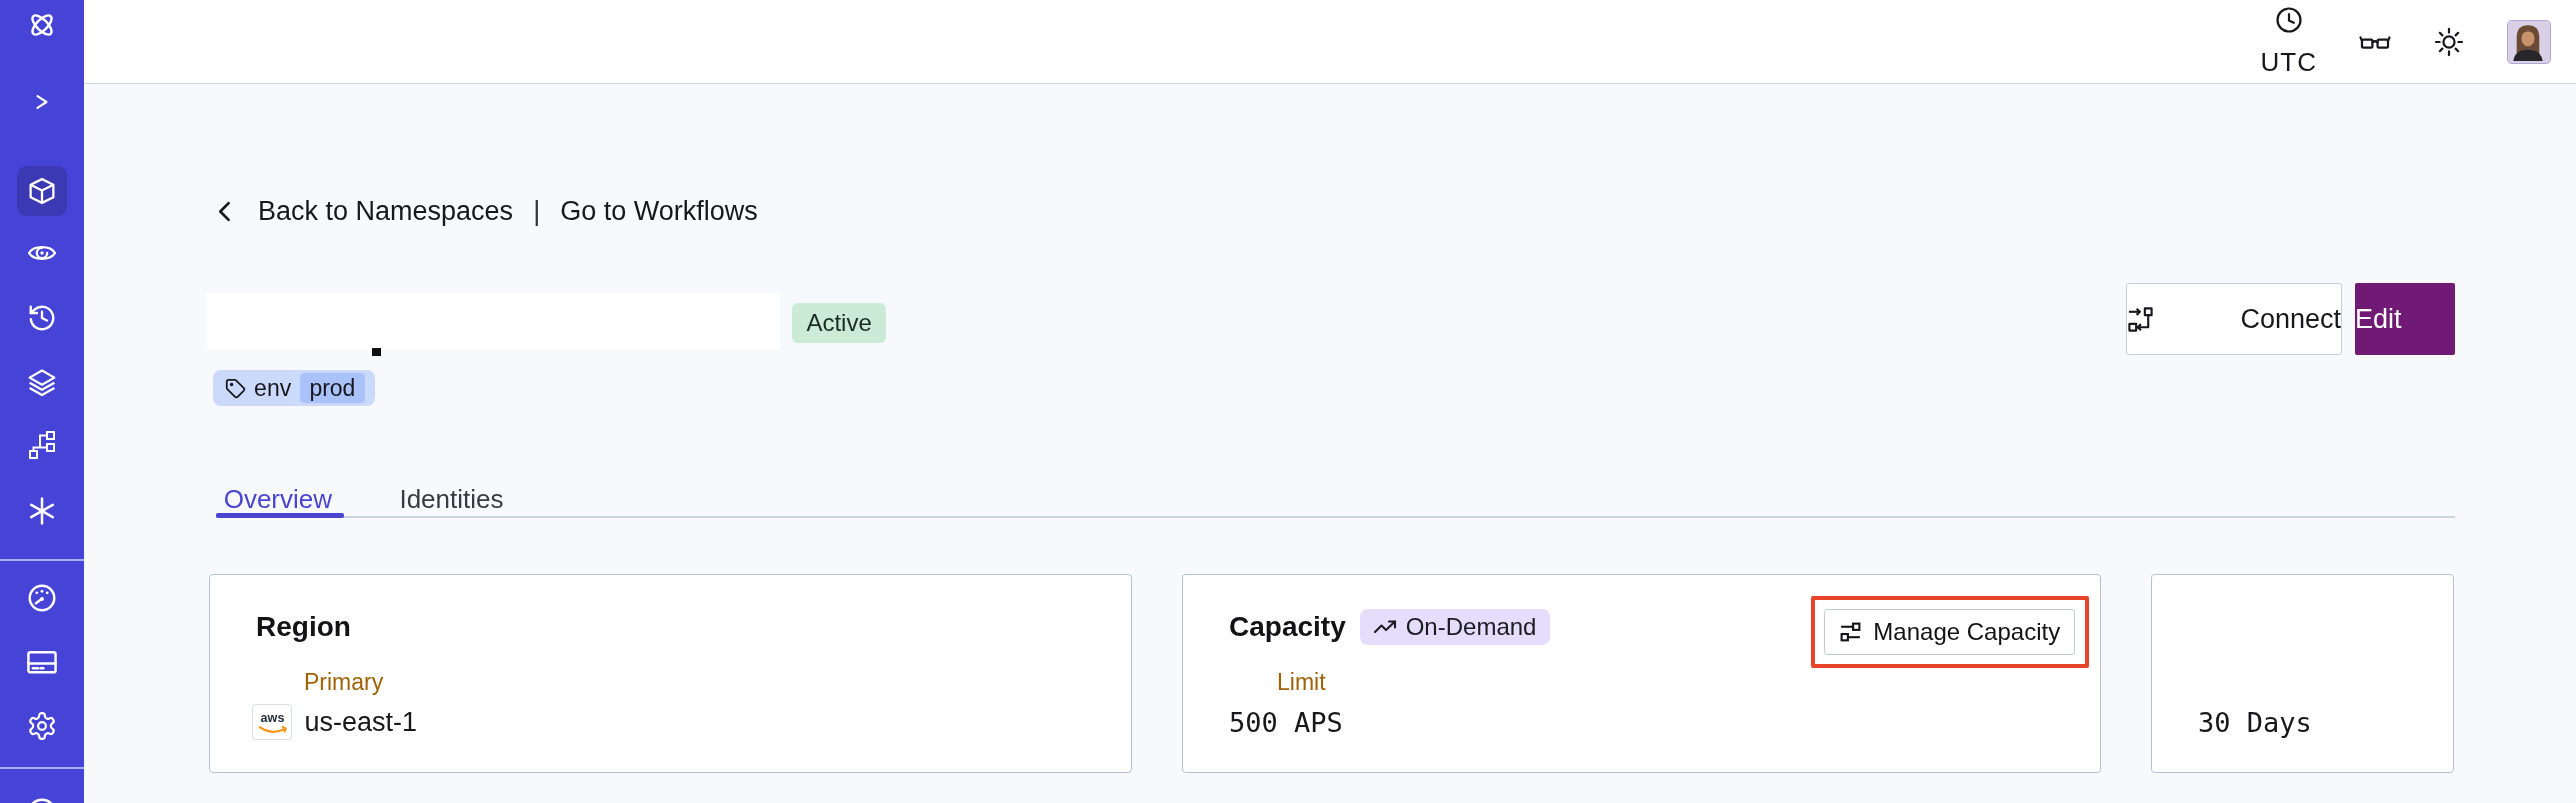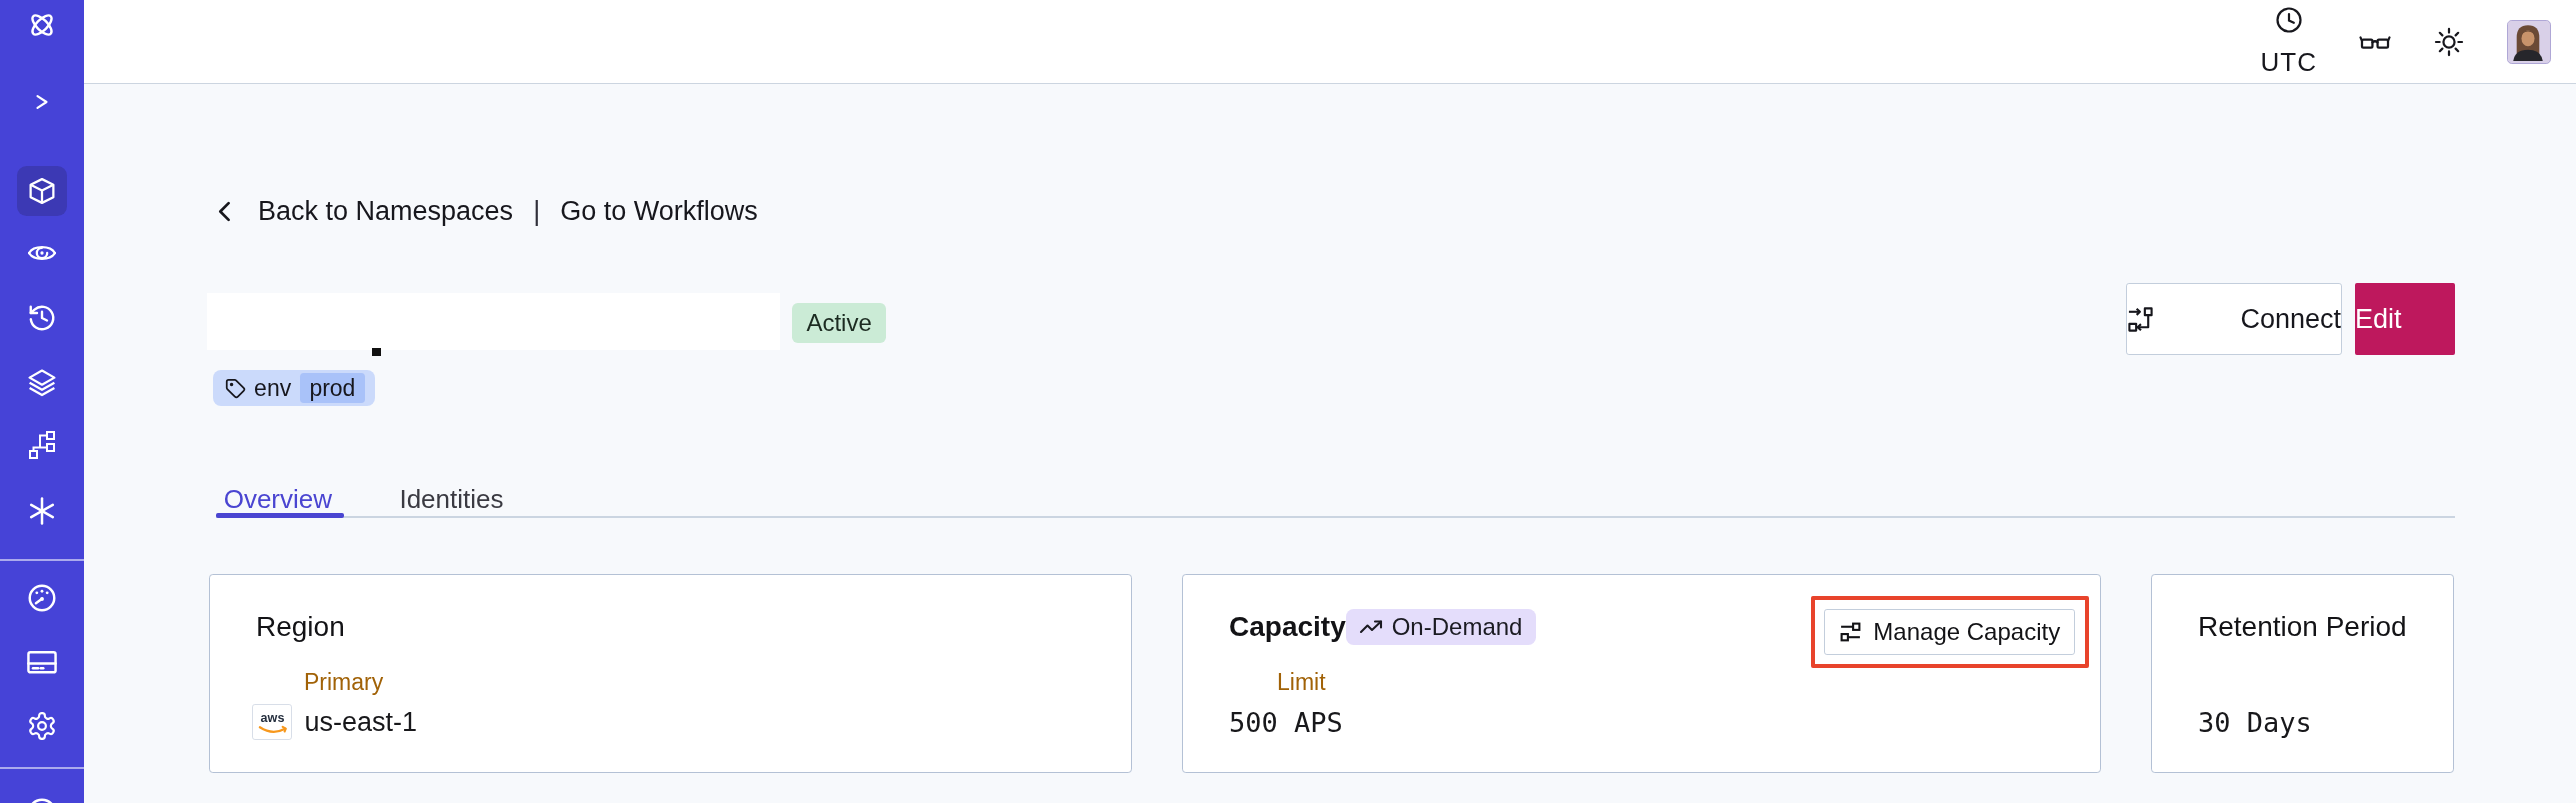--- a/index.html
+++ b/index.html
@@ -28,42 +28,42 @@
 
   
   .title-redact { position:absolute; left:207px; top:293px; width:573px; height:57px; background:#FFFFFF; }
   .title-remnant { position:absolute; left:372px; top:348px; width:8.6px; height:7.7px; background:#111; }
   .badge-active { position:absolute; left:792px; top:303px; height:40px; padding:0 14.4px; background:#CBEBD6;
                   border-radius:5.8px; display:flex; align-items:center; font-size:24px; color:#1C2B21; }
 
   .btn { display:flex; align-items:center; justify-content:space-between; cursor:pointer; }
   .btn-connect { position:absolute; left:2126px; top:283px; width:216px; height:72px; background:#fff;
                  border:1.9px solid #C3CEDC; border-radius:2.9px; gap:14.4px; font-size:27px; font-weight:500; }
-  .btn-edit { position:absolute; left:2355px; top:283px; width:100px; height:72px; background:#be185d;
+  .btn-edit { position:absolute; left:2355px; top:283px; width:100px; height:72px; background:#701a75;
               color:#fff; border-radius:1.9px; font-size:27px; font-weight:500; }
 
   
   .tag-pill { position:absolute; left:213px; top:370px; height:36px; background:#CBDAFB; border-radius:8px;
               display:flex; align-items:center; gap:8.6px; padding:0 9.6px 0 11.5px; font-size:23px; color:#17171D; }
   .tag-chip { background:#A9C2F9; border-radius:3.8px; padding:1.9px 9.6px; font-size:23px; }
 
   
   .tabs { position:absolute; left:216px; top:484px; display:flex; gap:52px; font-size:26px; }
   .tab { padding:0 7.7px; cursor:pointer; color:#3A3A42; }
   .tab.active { color:#4A45D1; font-weight:500; }
   .tab-line { position:absolute; left:216px; top:516px; width:2239px; height:1.9px; background:#CBD5E1; }
   .tab-underline { position:absolute; left:216px; top:513px; width:128px; height:4.8px; background:#4A45D1; border-radius:1.9px; }
 
   
   .card { position:absolute; top:574px; height:199px; background:#fff; border:1.9px solid #B4C1D5; border-radius:3.8px; }
   .card-region { left:209px; width:923px; }
   .card-capacity { left:1182px; width:919px; }
   .card-retention { left:2151px; width:303px; }
-  .card-title { position:absolute; left:46px; top:33px; font-size:28px; font-weight:400; color:#131316; line-height:38px; }
-  .card-title-row { position:absolute; left:46px; top:33px; display:flex; align-items:center; gap:0; height:38px; }
+  .card-title { position:absolute; left:46px; top:33px; font-size:28px; font-weight:700; color:#131316; line-height:38px; }
+  .card-title-row { position:absolute; left:46px; top:33px; display:flex; align-items:center; gap:14px; height:38px; }
   .card-title-row .t { font-size:28px; font-weight:700; color:#131316; }
   .card-label { position:absolute; left:46px; top:94px; font-size:23px; color:#a16207;margin-left:48px; }
   .card-value-row { position:absolute; left:42px; top:128px; display:flex; align-items:center; gap:12.5px; height:38px; }
   .mono-val { font-family:"DejaVu Sans Mono", monospace; font-size:27px; color:#18181B; }
   .sans-val { font-size:27px; color:#18181B; }
 
   .card-btn { position:absolute; top:34px; height:46px; background:#fff; border:1.9px solid #C3CEDC; border-radius:2.9px;
               display:flex; align-items:center; gap:11.5px; padding:0 17.3px; font-size:24px; font-weight:500;
               color:#131316; cursor:pointer; }
   .btn-add-replica { right:31px; }
@@ -305,18 +305,17 @@
       <span>Manage Capacity</span>
     </div>
   </div>
   <div class="card-label">Limit</div>
   <div class="card-value-row" style="left:46px">
     <span class="mono-val">500 APS</span>
   </div>
 </div>
 
 <div class="card card-retention">
-  <div class="card-title">Retention Period</div>
   <div class="card-value-row" style="left:46px">
     <span class="mono-val">30 Days</span>
   </div>
 </div>
 
 
 </body></html>

